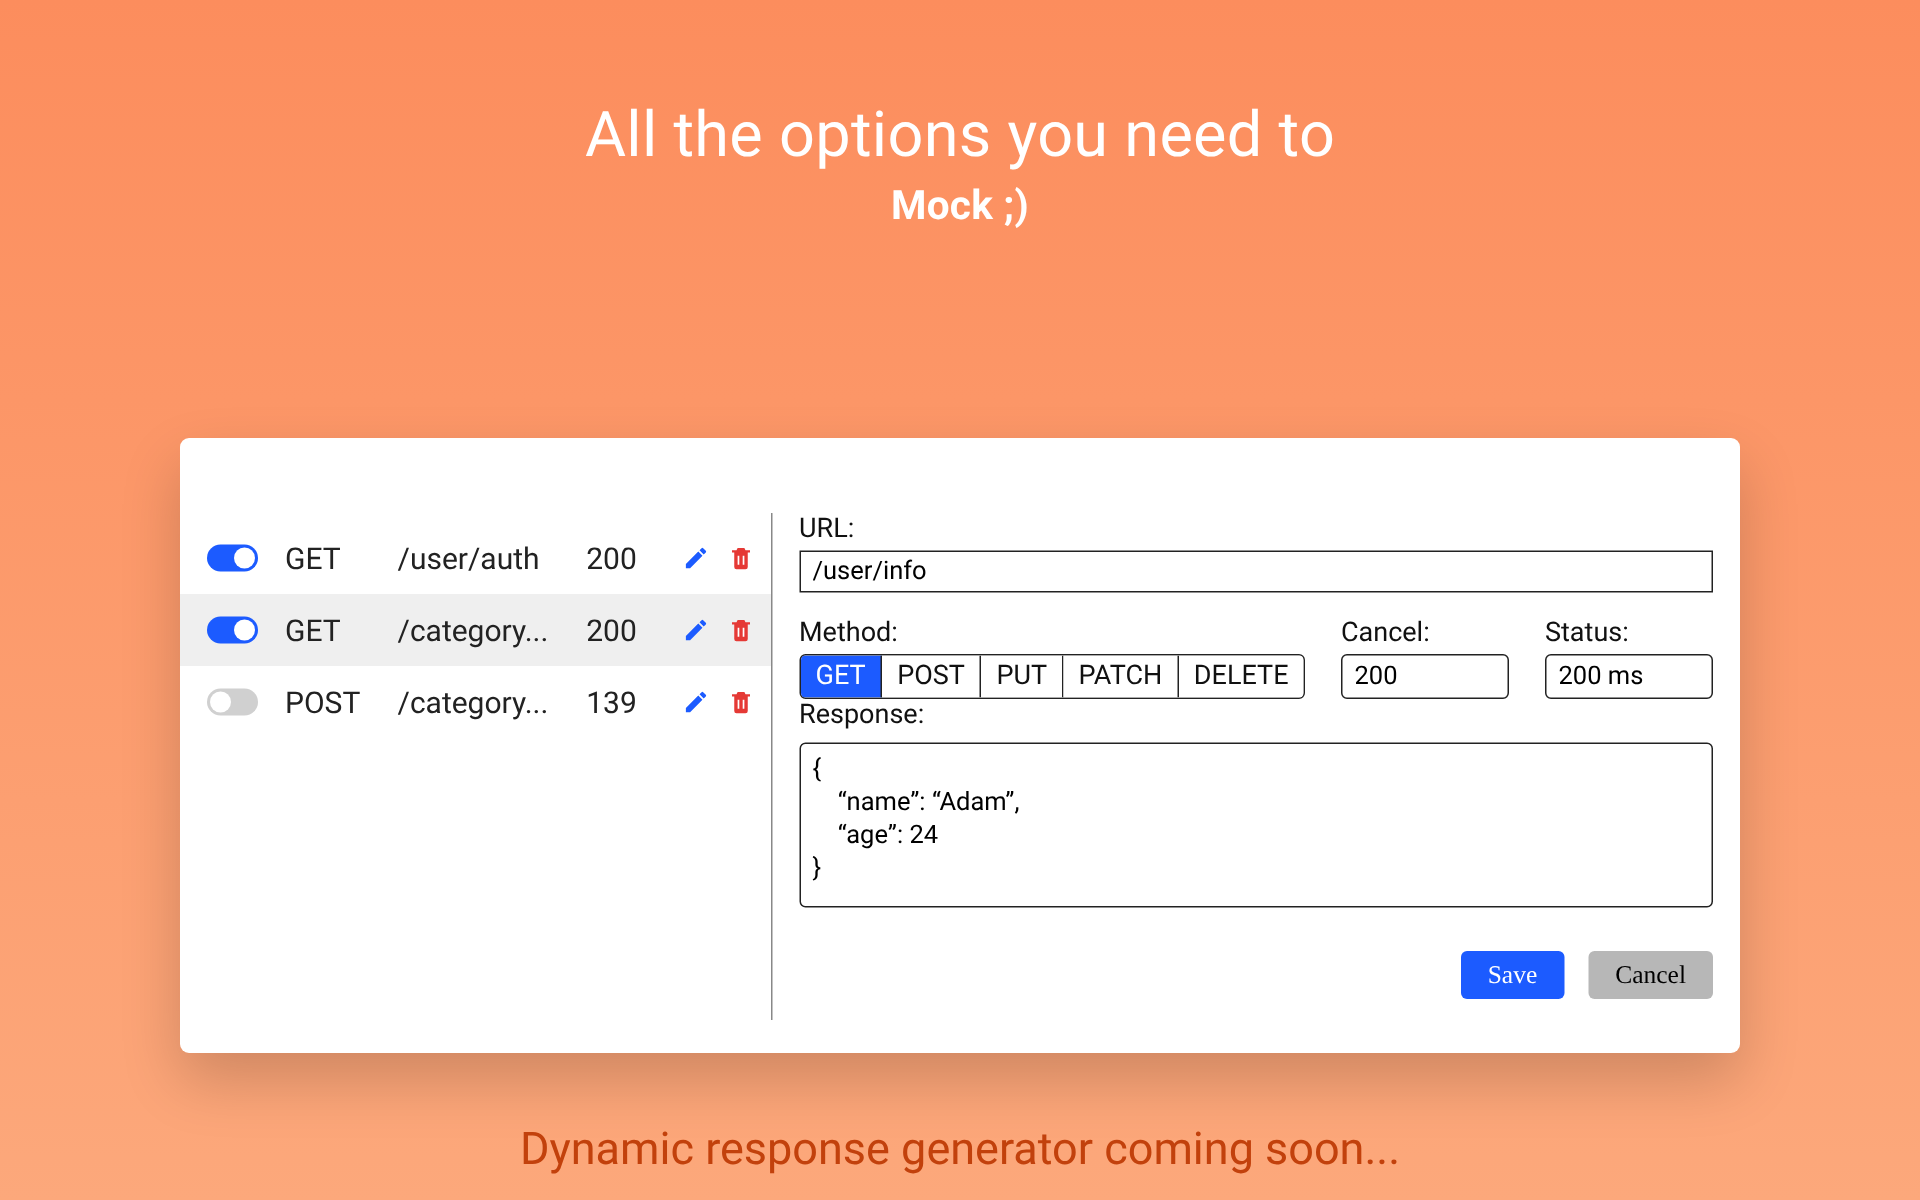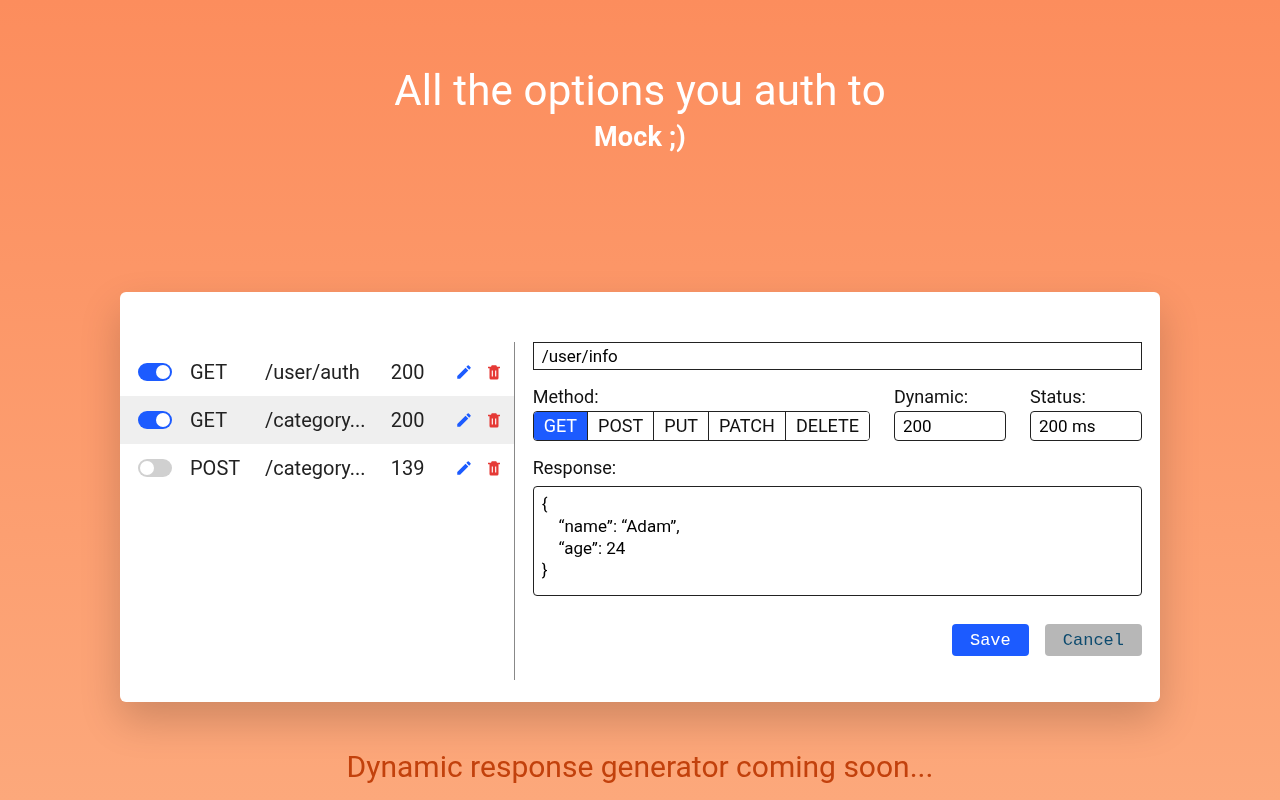--- a/index.html
+++ b/index.html
@@ -147,21 +147,21 @@
   .small-input {
     width: 100%;
     height: 30px;
     border: 1px solid #222;
     border-radius: 4px;
     padding: 2px 8px;
     font-size: 17px;
     font-family: inherit;
   }
 
-  .response-label { margin-top: 16px; }
+  .response-label { }
   .response-box {
     width: 100%;
     height: 110px;
     border: 1px solid #222;
     border-radius: 4px;
     padding: 6px 8px;
     font-size: 17px;
     font-family: inherit;
     resize: none;
     line-height: 1.3;
@@ -175,40 +175,40 @@
     gap: 16px;
     margin-top: 24px;
   }
   .btn {
     height: 32px;
     padding: 0 18px;
     border: none;
     border-radius: 4px;
     font-size: 17px;
     cursor: pointer;
-    font-family: Liberation Mono, monospace;
+    font-family: Liberation Serif, serif;
   }
   .btn-primary { background: #1c5bff; color: #fff; }
-  .btn-secondary { background: #b7b7b7; color: #0c4a6e; }
+  .btn-secondary { background: #b7b7b7; color: #000000; }
 
   .footer {
     position: absolute;
     bottom: 16px;
     width: 100%;
     text-align: center;
     color: #c2410c;
     font-size: 30px;
     font-weight: 400;
   }
 </style>
 </head>
 <body>
 
 <div class="hero">
-  <div class="hero-line1">All the options you auth to</div>
+  <div class="hero-line1">All the options you need to</div>
   <div class="hero-line2">Mock ;)</div>
 </div>
 
 <div class="card">
   <div class="left" id="mock-list">
       <div class="row">
         <span class="toggle on"></span>
         <span class="method">GET</span>
         <span class="path">/user/auth</span>
         <span class="status">200</span>
@@ -258,35 +258,36 @@
             <path d="M6 7h12v13a2 2 0 0 1-2 2H8a2 2 0 0 1-2-2V7zm3-4h6l1 2h4v2H4V5h4l1-2z"></path>
             <rect x="9" y="10" width="1.5" height="8" fill="#fff"></rect>
             <rect x="13.5" y="10" width="1.5" height="8" fill="#fff"></rect>
           </svg>
         </span>
       </div>
     </div>
   <div class="divider"></div>
   <div class="right">
 
+    <div class="field-label">URL:</div>
     <input class="text-input" value="/user/info" style="">
 
     <div class="row2">
       <div class="col-method">
         <div class="field-label">Method:</div>
         <div class="method-group" id="method-group">
             <div class="method-btn active">GET</div>
             <div class="method-btn">POST</div>
             <div class="method-btn">PUT</div>
             <div class="method-btn">PATCH</div>
             <div class="method-btn">DELETE</div>
           </div>
       </div>
       <div class="col-status">
-        <div class="field-label">Dynamic:</div>
+        <div class="field-label">Cancel:</div>
         <input class="small-input" value="200" style="">
       </div>
       <div class="col-delay">
         <div class="field-label">Status:</div>
         <input class="small-input" value="200 ms" style="">
       </div>
     </div>
 
     <div class="field-label response-label">Response:</div>
     <textarea class="response-box" id="response-box" style="">{

